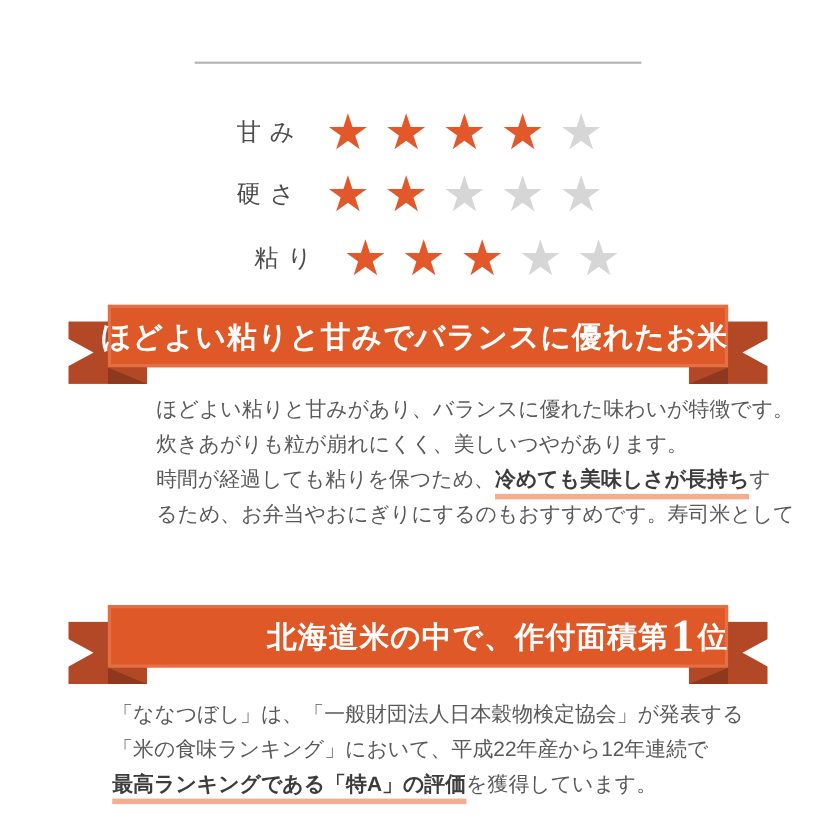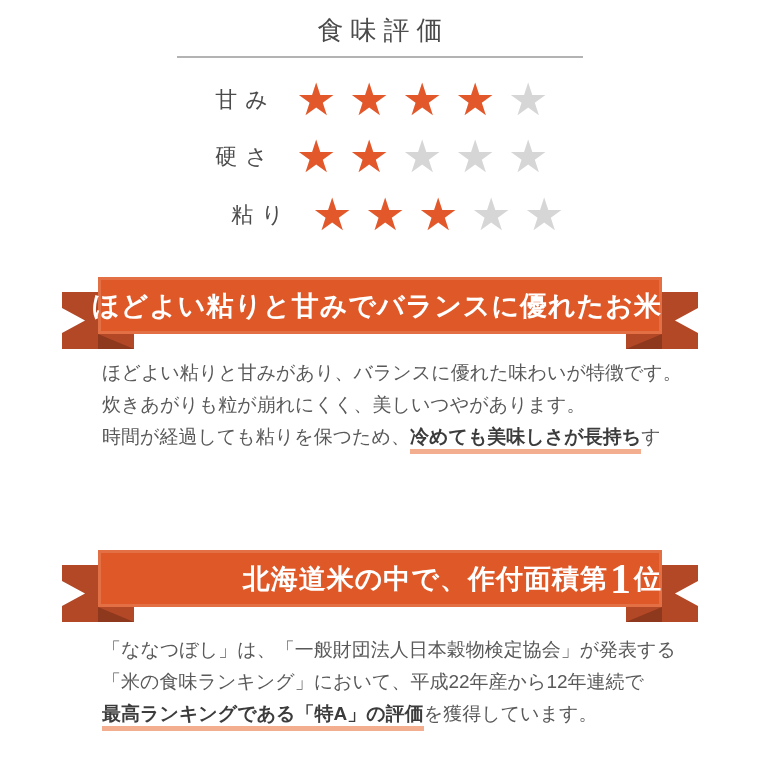--- a/index.html
+++ b/index.html
@@ -24,21 +24,21 @@
   .title{
     position:absolute;top:13px;left:0;width:100%;text-align:center;
     font-size:26px;letter-spacing:7px;text-indent:7px;color:var(--heading);font-weight:500;
   }
   .divider{
     position:absolute;top:56px;left:177px;width:406px;height:2px;background:var(--divider);
   }
   
   .rating-row{
     position:absolute;left:0;right:0;height:48px;
-    display:flex;align-items:center;justify-content:center;gap:16px;
+    display:flex;align-items:center;justify-content:center;gap:16px;margin-top:20px;
   }
   .row-amami{top:76px;}
   .row-katasa{top:133px;font-family:Liberation Serif, serif;}
   .row-nebari{top:191px;padding-left:32px;}
   .rlabel{font-size:22px;letter-spacing:8px;text-indent:8px;color:var(--heading);white-space:nowrap;}
   .stars{display:flex;gap:4px;}
   .star{font-size:45px;line-height:48px;width:49px;text-align:center;}
   .star.on{color:var(--star-filled);}
   .star.off{color:var(--star-empty);}
   
@@ -65,33 +65,32 @@
     position:absolute;left:98px;width:564px;top:0;height:57px;background:var(--accent);
     box-shadow:inset 0 0 0 3px rgba(255,255,255,0.14);
     display:flex;align-items:center;justify-content:flex-end;z-index:2;
     font-family:"Liberation Serif","DejaVu Serif",serif;
     color:#ffffff;font-weight:700;font-size:27px;letter-spacing:1px;white-space:nowrap;
   }
   .band .num{font-size:42px;line-height:1;margin:0 2px;}
   
   .para{position:absolute;left:102px;width:600px;color:var(--text);font-size:19px;}
   .pline{height:32px;line-height:32px;white-space:nowrap;}
-  .para-1{top:357px;}
+  .para-1{top:357px;margin-left:40px;}
   .para-2{top:634px;}
   .hl{
     font-weight:700;color:var(--bold-text);
     border-bottom:5px solid var(--underline);padding-bottom:2px;
   }
 </style>
 </head>
 <body>
 
 <div class="page">
 
-  <div class="title">食味評価</div>
   <div class="divider"></div>
 
   <div class="rating-row row-amami">
     <span class="rlabel">甘み</span>
     <span class="stars">
         <span class="star on">★</span>
         <span class="star on">★</span>
         <span class="star on">★</span>
         <span class="star on">★</span>
         <span class="star off">★</span>
@@ -131,20 +130,23 @@
   <div class="para para-1">
     <div class="pline">
       <span>ほどよい粘りと甘みがあり、バランスに優れた味わいが特徴です。</span>
     </div>
     <div class="pline">
       <span>炊きあがりも粒が崩れにくく、美しいつやがあります。</span>
     </div>
     <div class="pline">
       <span>時間が経過しても粘りを保つため、</span><span class="hl">冷めても美味しさが長持ち</span><span>す</span>
     </div>
+    <div class="pline">
+      <span>るため、お弁当やおにぎりにするのもおすすめです。寿司米として</span>
+    </div>
   </div>
 
   <div class="ribbon ribbon-2">
     <div class="tail left"></div>
     <div class="tail right"></div>
     <div class="fold left"></div>
     <div class="fold right"></div>
     <div class="band">
       <span>北海道米の中で、作付面積第</span>
         <span class="num">1</span>

